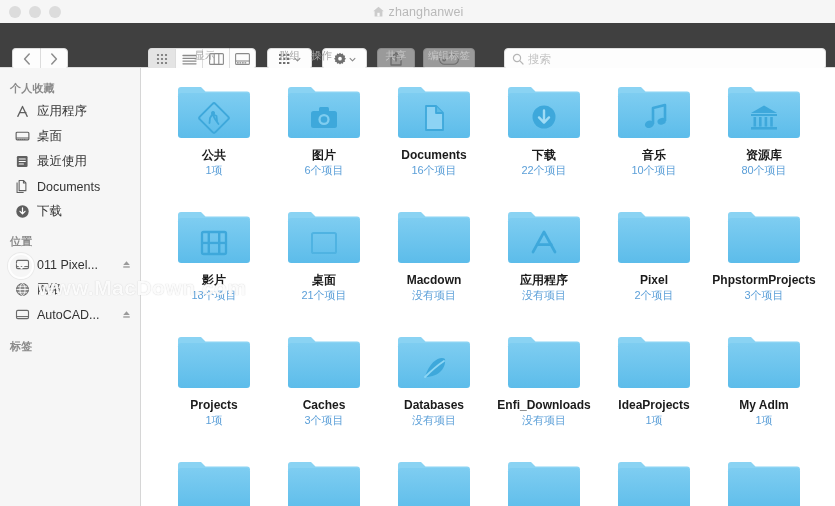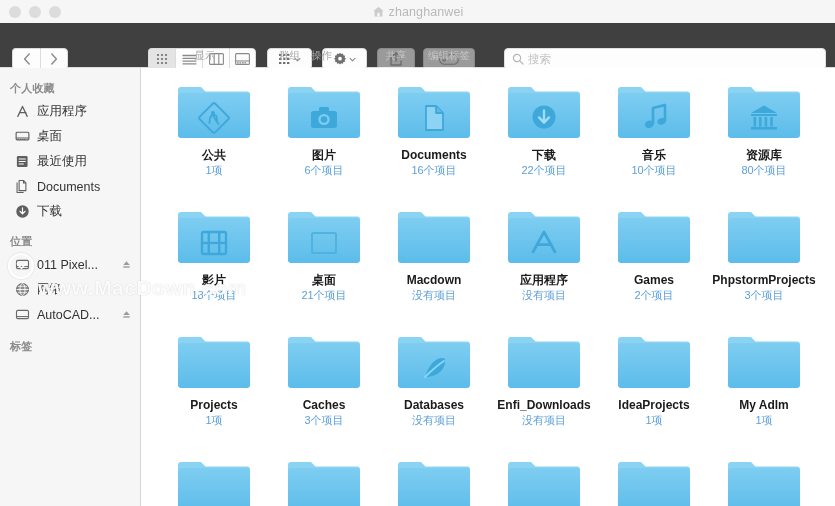--- a/index.html
+++ b/index.html
@@ -594,21 +594,21 @@
             <div class="folder"><svg viewBox="0 0 76 60" width="76" height="60">
                 <defs>
                   <linearGradient id="fg-plain-folder-icon" x1="0" y1="0" x2="0" y2="1">
                     <stop offset="0" stop-color="#7ecdf1"></stop>
                     <stop offset="1" stop-color="#5cbcea"></stop>
                   </linearGradient>
                 </defs>
                 <path d="M2 8 a3 3 0 0 1 3-3 h20 l4.5 4.5 h41.5 a3 3 0 0 1 3 3 v1 h-72 z" fill="#8ad3f3"></path>
                 <rect x="2" y="11" width="72" height="45" rx="3.2" fill="url(#fg-plain-folder-icon)"></rect>
               </svg></div>
-            <div class="fname">Games</div>
+            <div class="fname">Pixel</div>
             <div class="fcount">2个项目</div>
           </div>
           <div class="cell">
             <div class="folder"><svg viewBox="0 0 76 60" width="76" height="60">
                 <defs>
                   <linearGradient id="fg-plain-folder-icon" x1="0" y1="0" x2="0" y2="1">
                     <stop offset="0" stop-color="#7ecdf1"></stop>
                     <stop offset="1" stop-color="#5cbcea"></stop>
                   </linearGradient>
                 </defs>

